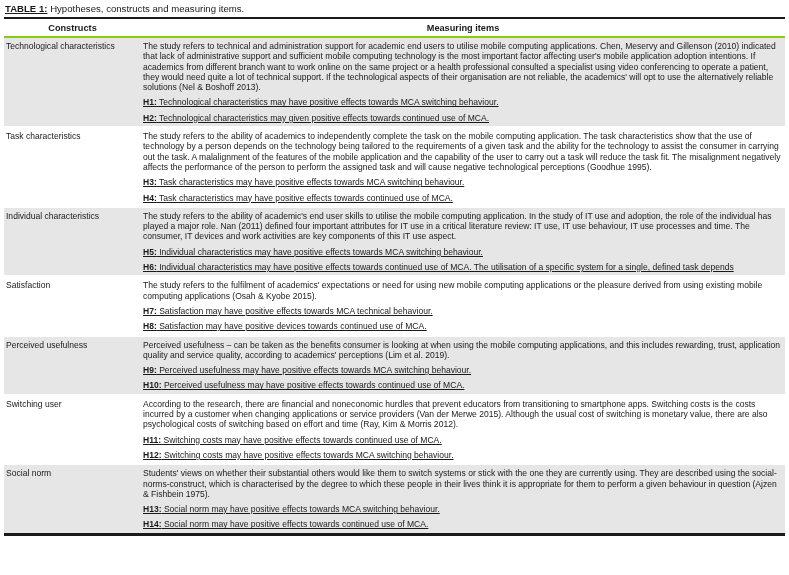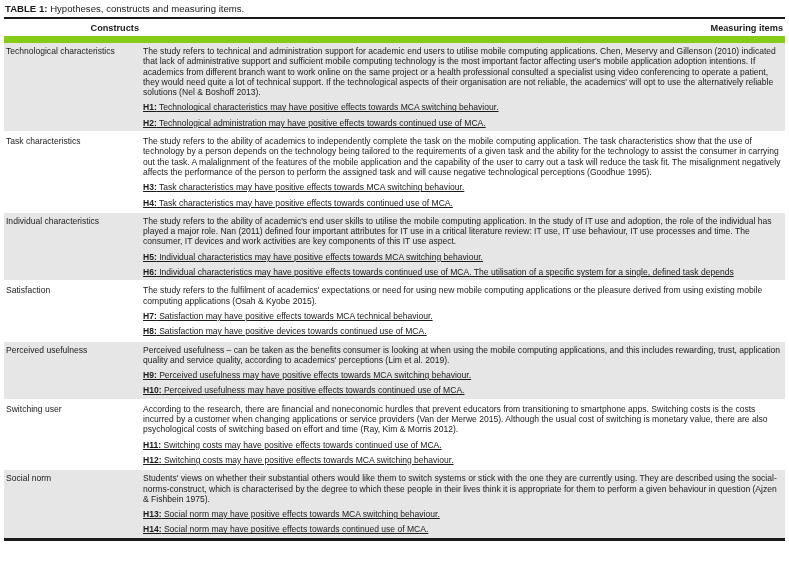--- a/index.html
+++ b/index.html
@@ -7,28 +7,28 @@
     width: 789px; height: 575px; overflow: hidden;
     font-family: "Liberation Sans", sans-serif;
     color: #1a1a1a;
   }
   .wrap { position: relative; padding: 3px 4px 0 4px; }
   .caption {
     font-size: 9.6px; line-height: 12px; height: 14px;
     border-bottom: 2px solid #1a1a1a;
     padding-left: 1px;
   }
-  .caption b { font-weight: bold; }
+  .caption b { font-weight: bold; text-decoration: underline; }
   table { border-collapse: collapse; width: 781px; table-layout: fixed; }
   col.c1 { width: 137px; }
   col.c2 { width: 644px; }
   th {
-    text-align: right; font-size: 9.2px; font-weight: bold;
+    text-align: center; font-size: 9.2px; font-weight: bold;
     height: 17px; padding: 0 2px;
-    border-bottom: 7px solid #84cc16;
+    border-bottom: 2px solid #84cc16;
   }
   td {
     vertical-align: top; font-size: 8.55px; line-height: 10.3px;
     padding: 3px 2px 2px 2px;
   }
   tr.shade td { background: #e6e6e6; }
   td.construct { white-space: nowrap; margin-left: 28px; }
   .desc { margin-bottom: 5px; }
   .hyp { margin-bottom: 5px; text-decoration: underline; }
   .hyp:last-child { margin-bottom: 1px; }
@@ -53,21 +53,21 @@
         <th>Constructs</th>
         <th>Measuring items</th>
       </tr>
     </thead>
     <tbody id="tbody">
         <tr class="shade">
           <td class="construct">Technological characteristics</td>
           <td>
             <div class="desc">The study refers to technical and administration support for academic end users to utilise mobile computing applications. Chen, Meservy and Gillenson (2010) indicated that lack of administrative support and sufficient mobile computing technology is the most important factor affecting user's mobile application adoption intentions. If academics from different branch want to work online on the same project or a health professional consulted a specialist using video conferencing to operate a patient, they would need quite a lot of technical support. If the technological aspects of their organisation are not reliable, the academics' will opt to use the alternatively reliable solutions (Nel &amp; Boshoff 2013).</div>
             <div class="hyp"><b>H1:</b><span> Technological characteristics may have positive effects towards MCA switching behaviour.</span></div>
-            <div class="hyp"><b>H2:</b><span> Technological administration may have positive effects towards continued use of MCA.</span></div>
+            <div class="hyp"><b>H2:</b><span> Technological characteristics may given positive effects towards continued use of MCA.</span></div>
           </td>
         </tr>
         <tr class=" sep">
           <td class="construct">Task characteristics</td>
           <td>
             <div class="desc">The study refers to the ability of academics to independently complete the task on the mobile computing application. The task characteristics show that the use of technology by a person depends on the technology being tailored to the requirements of a given task and the ability for the technology to assist the consumer in carrying out the task. A malalignment of the features of the mobile application and the capability of the user to carry out a task will reduce the task fit. The misalignment negatively affects the performance of the person to perform the assigned task and will cause negative technological perceptions (Goodhue 1995).</div>
             <div class="hyp"><b>H3:</b><span> Task characteristics may have positive effects towards MCA switching behaviour.</span></div>
             <div class="hyp"><b>H4:</b><span> Task characteristics may have positive effects towards continued use of MCA.</span></div>
           </td>
         </tr>

